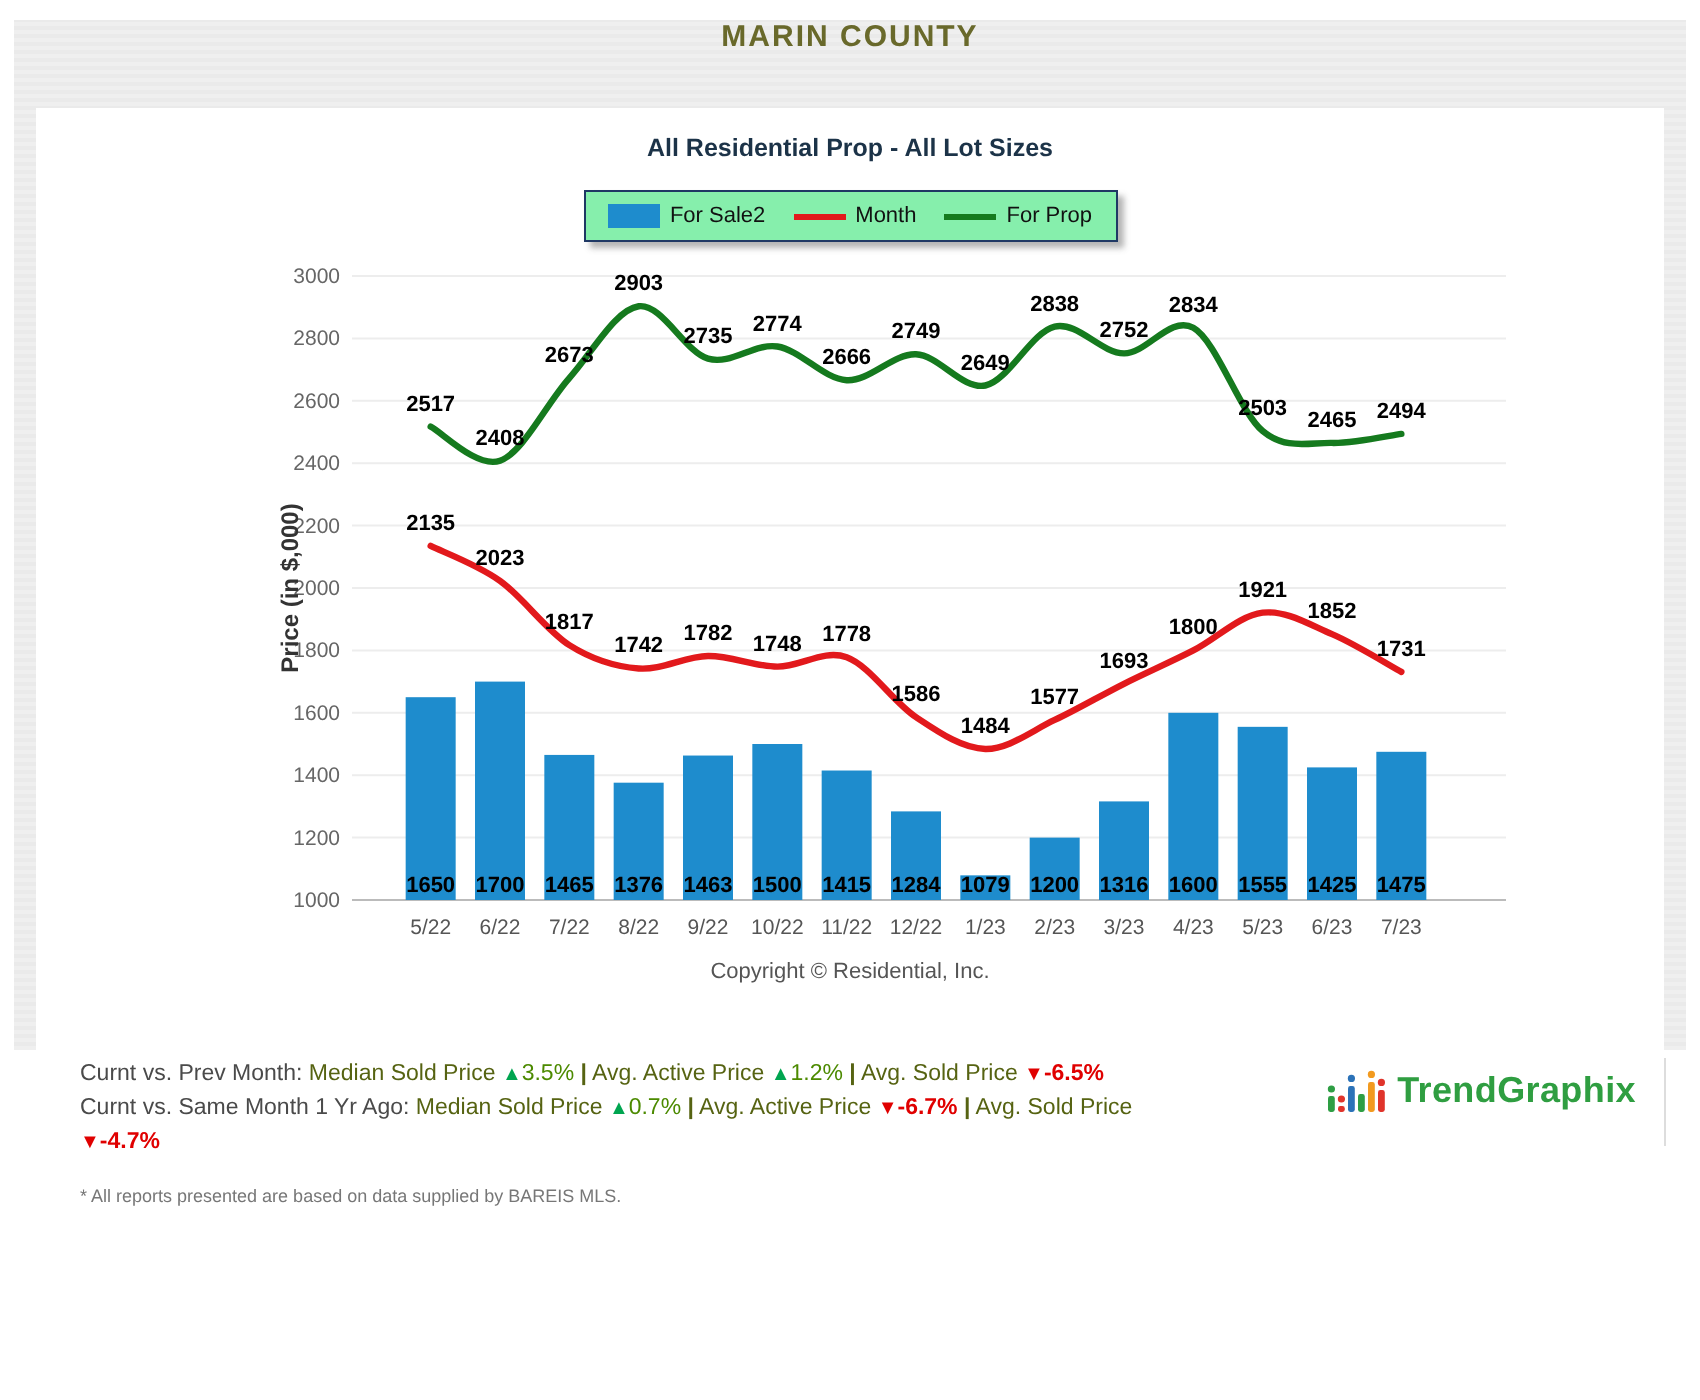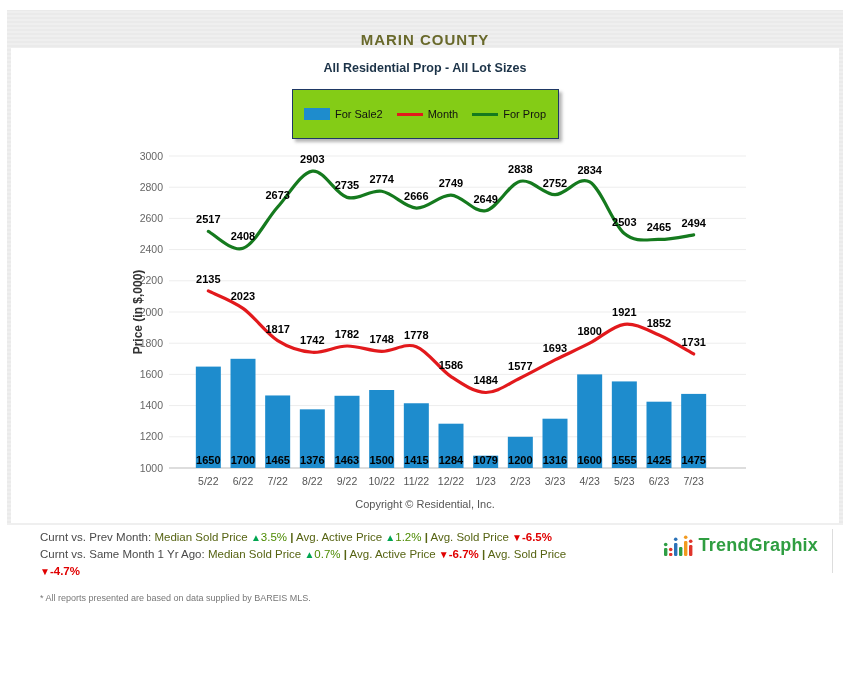--- a/index.html
+++ b/index.html
@@ -1,25 +1,25 @@
 <!DOCTYPE html>
 <html><head>
 <meta charset="utf-8">
 <style>
   html,body{margin:0;padding:0;background:#fff;}
   body{width:850px;height:700px;font-family:"Liberation Sans",sans-serif;position:relative;overflow:hidden;}
   .frame{position:absolute;left:7px;top:10px;width:836px;height:515px;background:#ececec;
          background-image:repeating-linear-gradient(0deg,#efefef 0 2px,#eaeaea 2px 4px);}
-  .header-bar{height:38px;display:flex;align-items:flex-end;justify-content:center;}
+  .header-bar{height:44px;display:flex;align-items:flex-start;justify-content:center;}
   .header-title{color:#69692B;font-size:15px;font-weight:bold;letter-spacing:1px;}
-  .panel{margin:0 4px;height:475px;background:#ffffff;position:relative;}
+  .panel{margin:0 11px;height:475px;background:#ffffff;position:relative;}
   .subtitle{padding-top:13px;text-align:center;font-size:12.5px;font-weight:bold;color:#1C3348;}
-  .legend{margin:14px auto 0 auto;width:245px;border:1px solid #1F3864;background:#84cc16;
+  .legend{margin:14px auto 0 auto;width:245px;border:1px solid #1F3864;background:#86efac;
           box-shadow:3px 3px 3px rgba(90,90,90,.45);display:flex;align-items:center;
-          justify-content:center;gap:14px;padding:18px 10px;}
+          justify-content:center;gap:14px;padding:6px 10px;}
   .legend-item{display:flex;align-items:center;gap:5px;cursor:default;}
   .legend-swatch-bar{width:26px;height:12px;background:#1E8CCD;}
   .legend-swatch-line{width:26px;height:3px;}
   .legend-label{font-size:11px;color:#111;}
   #chart{display:block;margin-top:5px;}
   .copyright{text-align:center;font-size:11px;color:#555;margin-top:2px;}
   .footer{position:absolute;left:0;top:529px;width:850px;display:flex;justify-content:space-between;align-items:flex-start;}
   .stats{padding-left:40px;width:545px;font-size:11.5px;line-height:17px;color:#4a4a4a;}
   .stat-label{font-weight:normal;color:#566312;}
   .stat-sep{font-weight:bold;color:#566312;}

